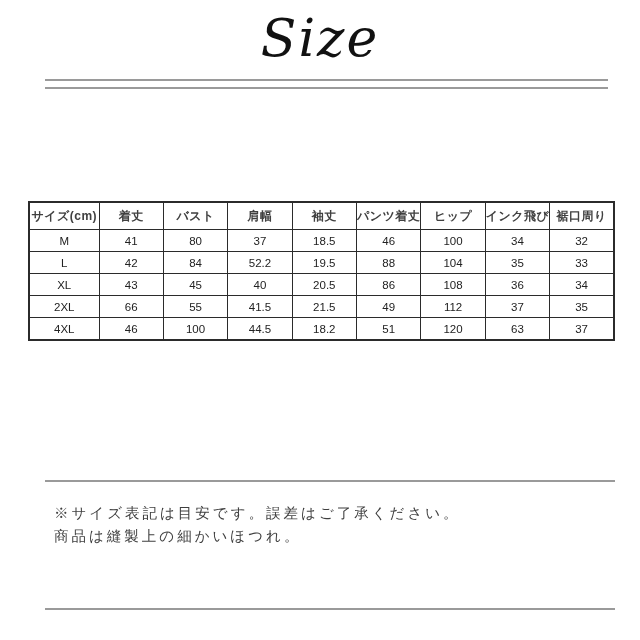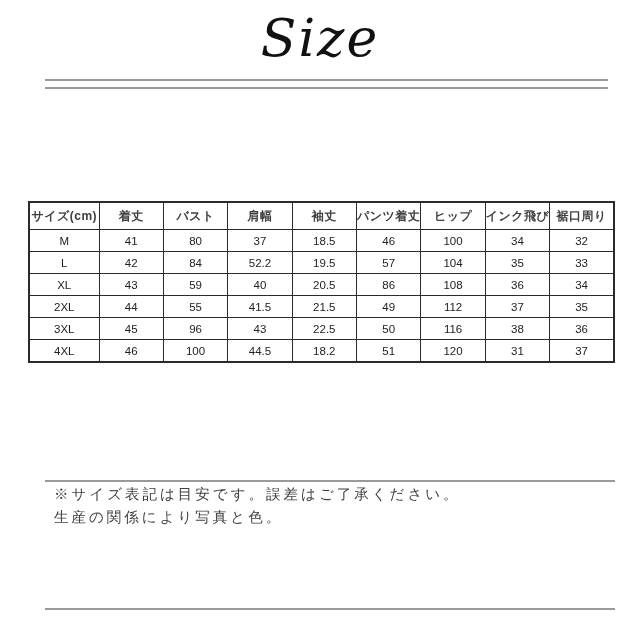--- a/index.html
+++ b/index.html
@@ -64,21 +64,21 @@
   
   .notes-section{
     position:absolute;
     left:45px;top:480px;width:570px;height:126px;
     border-top:2px solid #9a9a9a;
     border-bottom:2px solid #9a9a9a;
     box-sizing:content-box;
     padding-top:0;
   }
   .notes-text{
-    margin-top:1px;
+    margin-top:20px;
     margin-left:9px;
     font-size:14.5px;
     line-height:22.5px;
     letter-spacing:3px;
     color:#3f3f3f;
   }
   .note-line{white-space:nowrap;}
 </style>
 </head>
 <body>
@@ -125,72 +125,61 @@
         <td>100</td>
         <td>34</td>
         <td>32</td>
       </tr>
       <tr>
         <td>L</td>
         <td>42</td>
         <td>84</td>
         <td>52.2</td>
         <td>19.5</td>
-        <td>57</td>
+        <td>88</td>
         <td>104</td>
         <td>35</td>
         <td>33</td>
       </tr>
       <tr>
         <td>XL</td>
         <td>43</td>
-        <td>59</td>
+        <td>45</td>
         <td>40</td>
         <td>20.5</td>
         <td>86</td>
         <td>108</td>
         <td>36</td>
         <td>34</td>
       </tr>
       <tr>
         <td>2XL</td>
-        <td>44</td>
+        <td>66</td>
         <td>55</td>
         <td>41.5</td>
         <td>21.5</td>
         <td>49</td>
         <td>112</td>
         <td>37</td>
         <td>35</td>
       </tr>
       <tr>
-        <td>3XL</td>
-        <td>45</td>
-        <td>96</td>
-        <td>43</td>
-        <td>22.5</td>
-        <td>50</td>
-        <td>116</td>
-        <td>38</td>
-        <td>36</td>
-      </tr>
-      <tr>
         <td>4XL</td>
         <td>46</td>
         <td>100</td>
         <td>44.5</td>
         <td>18.2</td>
         <td>51</td>
         <td>120</td>
-        <td>31</td>
+        <td>63</td>
         <td>37</td>
       </tr>
     </tbody>
   </table>
 
   <div class="notes-section">
     <div class="notes-text">
       <div class="note-line">※サイズ表記は目安です。誤差はご了承ください。</div>
-      <div class="note-line">生産の関係により写真と色。</div>
+      <div class="note-line">商品は縫製上の細かいほつれ。</div>
     </div>
   </div>
 
 </div>
 
 </body></html>

